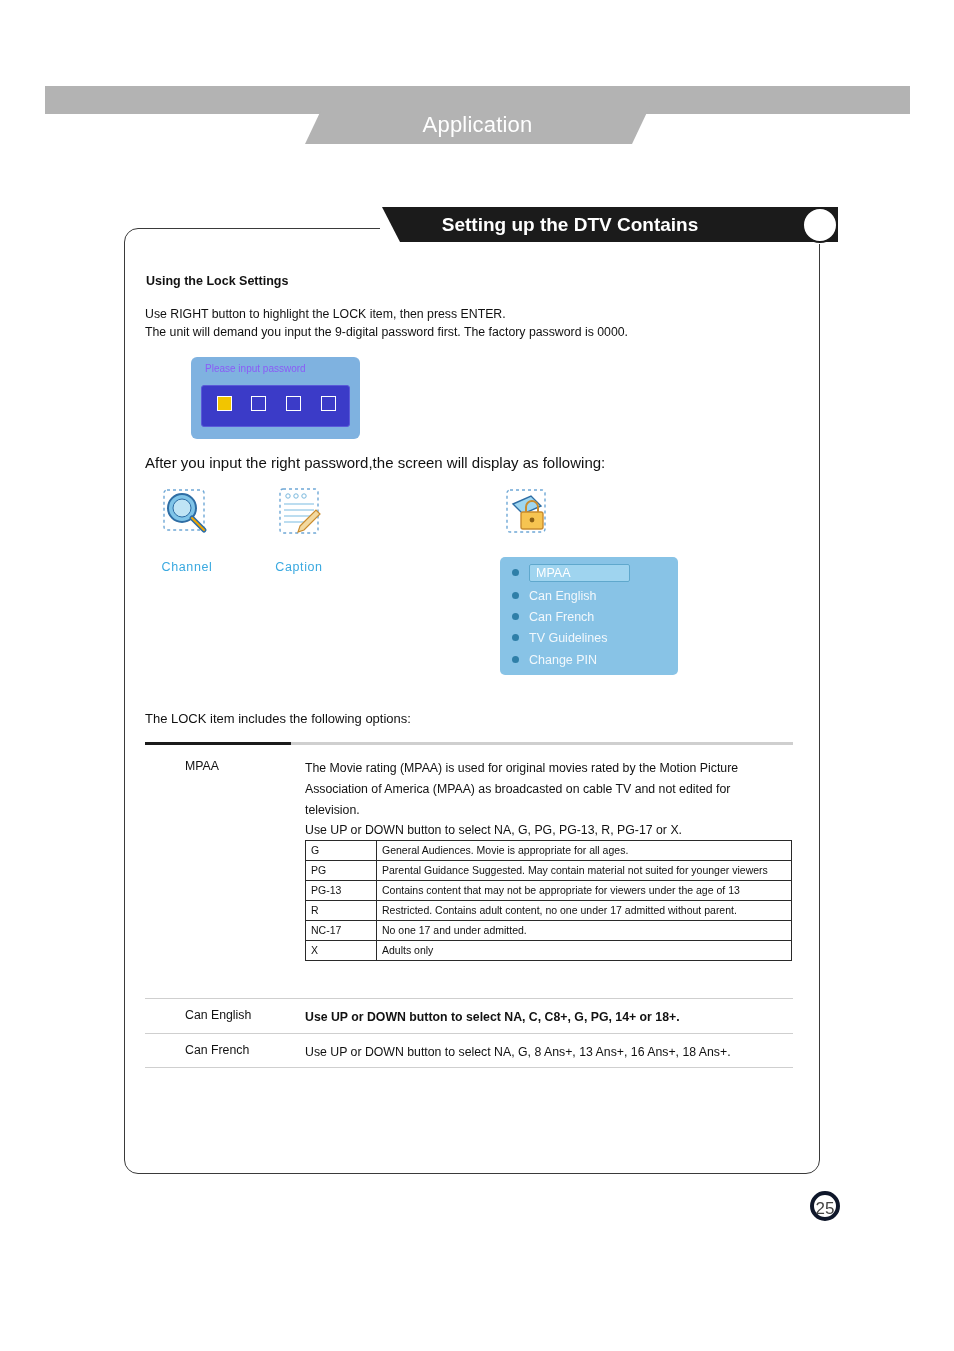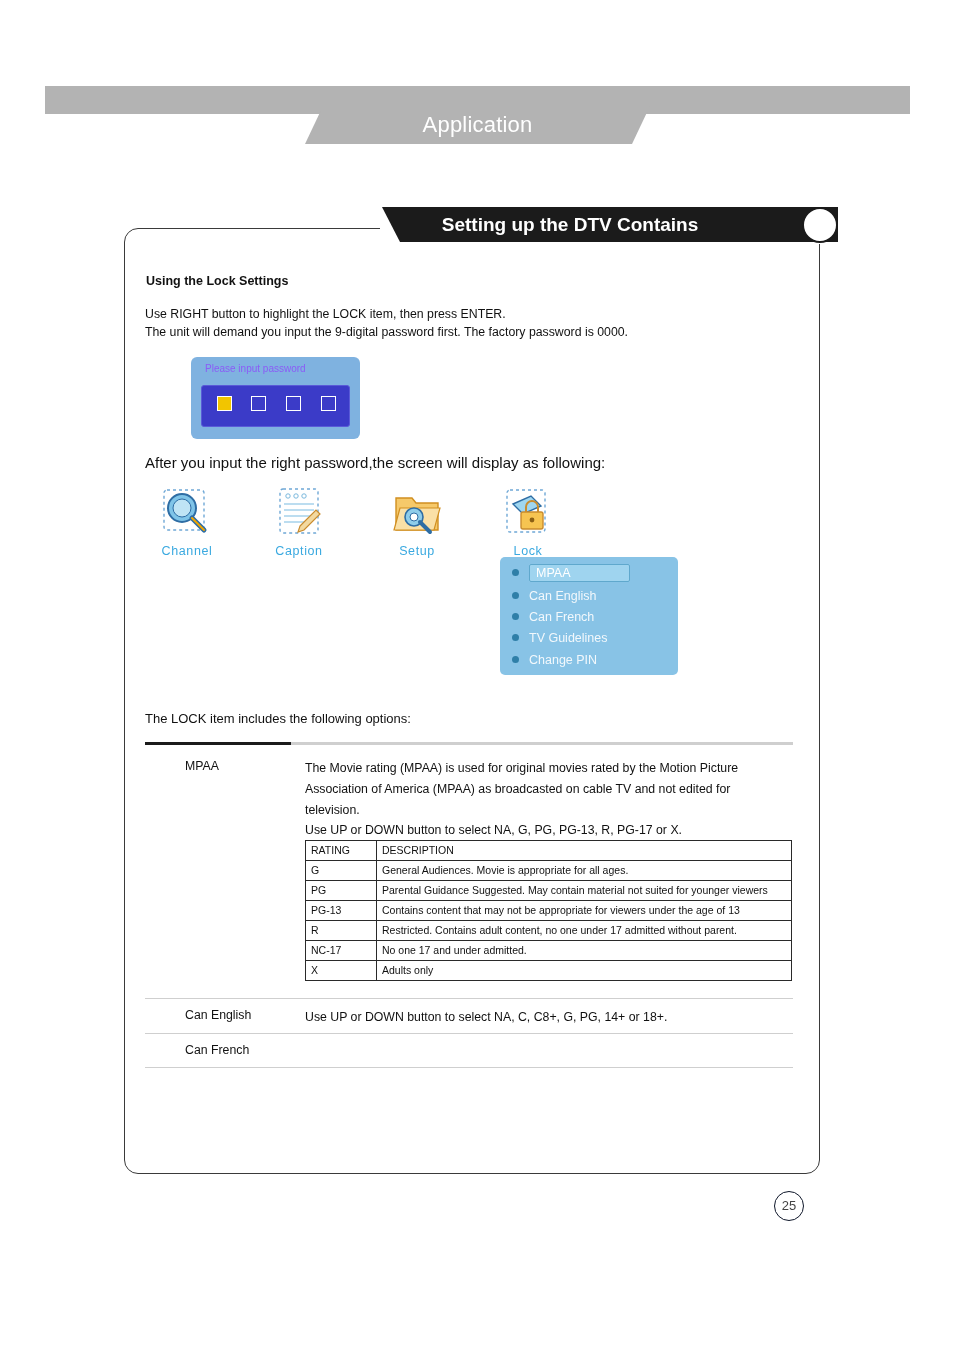--- a/index.html
+++ b/index.html
@@ -183,21 +183,21 @@
   .pwd-c2 { left: 286px; }
   .pwd-c3 { left: 321px; }
 
   
   .icon-item { position: absolute; width: 90px; text-align: center; }
   .icon-item .glyph { display: block; height: 56px; position: relative; }
   .icon-item .cap {
     display: block;
     font-size: 12.5px;
     color: #3aa9e0;
-    margin-top: 4px;
+    margin-top: 20px;
     letter-spacing: 0.6px;
   }
   .ic-channel { left: 142px; top: 484px; }
   .ic-caption { left: 254px; top: 484px; }
   .ic-setup   { left: 372px; top: 484px; }
   .ic-lock    { left: 483px; top: 484px; }
 
   
   .lock-menu {
     position: absolute;
@@ -291,37 +291,37 @@
     left: 145px;
     width: 648px;
     height: 1px;
     background: #cfcfcf;
   }
   .rule-a { top: 998px; }
   .rule-b { top: 1033px; }
   .rule-c { top: 1067px; }
 
   .lbl-caneng { left: 185px; top: 1008px; }
-  .txt-caneng { left: 305px; top: 1007px; width: 490px; }
+  .txt-caneng { left: 305px; top: 1007px; width: 490px; font-weight: bold; }
   .lbl-canfre { left: 185px; top: 1043px; }
   .txt-canfre { left: 305px; top: 1042px; width: 490px; }
 
   
   .page-num {
     position: absolute;
-    left: 774px;
+    left: 810px;
     top: 1191px;
     width: 30px;
     height: 30px;
     border-radius: 50%;
-    border: 1px solid #0f172a;
+    border: 4px solid #0f172a;
     box-sizing: border-box;
     text-align: center;
     line-height: 28px;
-    font-size: 13px;
+    font-size: 17px;
     color: #444;
   }
 </style>
 </head>
 <body>
 
 <div class="header-band"></div>
 <div class="header-tab"></div>
 <div class="header-title">Application</div>
 
@@ -374,32 +374,20 @@
         <line x1="20" y1="20" x2="50" y2="20" stroke="#8fc6e6" stroke-width="1.2"></line>
         <line x1="20" y1="26" x2="50" y2="26" stroke="#8fc6e6" stroke-width="1.2"></line>
         <line x1="20" y1="32" x2="50" y2="32" stroke="#8fc6e6" stroke-width="1.2"></line>
         <line x1="20" y1="38" x2="44" y2="38" stroke="#8fc6e6" stroke-width="1.2"></line>
         <path d="M36 42 L52 26 L56 30 L40 46 L34 48 Z" fill="#f2d9a0" stroke="#c98c2e" stroke-width="1.2"></path>
       </svg>
     </span>
     <span class="cap">Caption</span>
   </div>
 
-  <div class="icon-item ic-setup">
-    <span class="glyph">
-      <svg width="70" height="56" viewBox="0 0 70 56">
-        <path d="M14 14 L30 14 L34 19 L56 19 L56 46 L14 46 Z" fill="#f6c96a" stroke="#d18f20" stroke-width="1.4"></path>
-        <path d="M18 24 L58 24 L52 46 L12 46 Z" fill="#fae0a6" stroke="#d18f20" stroke-width="1.2"></path>
-        <circle cx="32" cy="33" r="9" fill="#8fcdea" stroke="#2e6da4" stroke-width="1.6"></circle>
-        <circle cx="32" cy="33" r="4" fill="#ffffff" stroke="#2e6da4" stroke-width="1"></circle>
-        <path d="M38 38 L48 48" stroke="#2e6da4" stroke-width="4" stroke-linecap="round"></path>
-      </svg>
-    </span>
-    <span class="cap">Setup</span>
-  </div>
 
   <div class="icon-item ic-lock">
     <span class="glyph">
       <svg width="70" height="56" viewBox="0 0 70 56">
         <rect x="14" y="6" width="38" height="42" rx="3" fill="none" stroke="#6fa8d6" stroke-width="1.4" stroke-dasharray="3 3"></rect>
         <path d="M20 20 L38 12 L48 22 L30 30 Z" fill="#9fd6f0" stroke="#2e6da4" stroke-width="1.4"></path>
         <rect x="28" y="28" width="22" height="17" rx="2" fill="#f6c451" stroke="#c98c2e" stroke-width="1.4"></rect>
         <path d="M33 28 L33 23 a6 6 0 0 1 12 0 L45 28" fill="none" stroke="#c98c2e" stroke-width="2"></path>
         <circle cx="39" cy="36" r="2.4" fill="#8a5f14"></circle>
       </svg>
@@ -434,24 +422,20 @@
   <div class="opt-text txt-mpaa">
     <div>The Movie rating (MPAA) is used for original movies rated by the Motion Picture</div>
     <div>Association of America (MPAA) as broadcasted on cable TV and not edited for</div>
     <div>television.</div>
     <div class="l4">Use UP or DOWN button to select NA, G, PG, PG-13, R, PG-17 or X.</div>
   </div>
 
   <table class="rating-table">
     <tbody>
       <tr>
-        <td class="c1">RATING</td>
-        <td>DESCRIPTION</td>
-      </tr>
-      <tr>
         <td class="c1">G</td>
         <td>General Audiences. Movie is appropriate for all ages.</td>
       </tr>
       <tr>
         <td class="c1">PG</td>
         <td>Parental Guidance Suggested. May contain material not suited for younger viewers</td>
       </tr>
       <tr>
         <td class="c1">PG-13</td>
         <td>Contains content that may not be appropriate for viewers under the age of 13</td>
@@ -470,17 +454,18 @@
       </tr>
     </tbody>
   </table>
 
   <div class="opt-rule rule-a"></div>
   <div class="opt-label lbl-caneng">Can English</div>
   <div class="opt-text txt-caneng">Use UP or DOWN button to select NA, C, C8+, G, PG, 14+ or 18+.</div>
 
   <div class="opt-rule rule-b"></div>
   <div class="opt-label lbl-canfre">Can French</div>
+  <div class="opt-text txt-canfre">Use UP or DOWN button to select NA, G, 8 Ans+, 13 Ans+, 16 Ans+, 18 Ans+.</div>
 
   <div class="opt-rule rule-c"></div>
 
   <div class="page-num">25</div>
 </div>
 
 </body></html>

